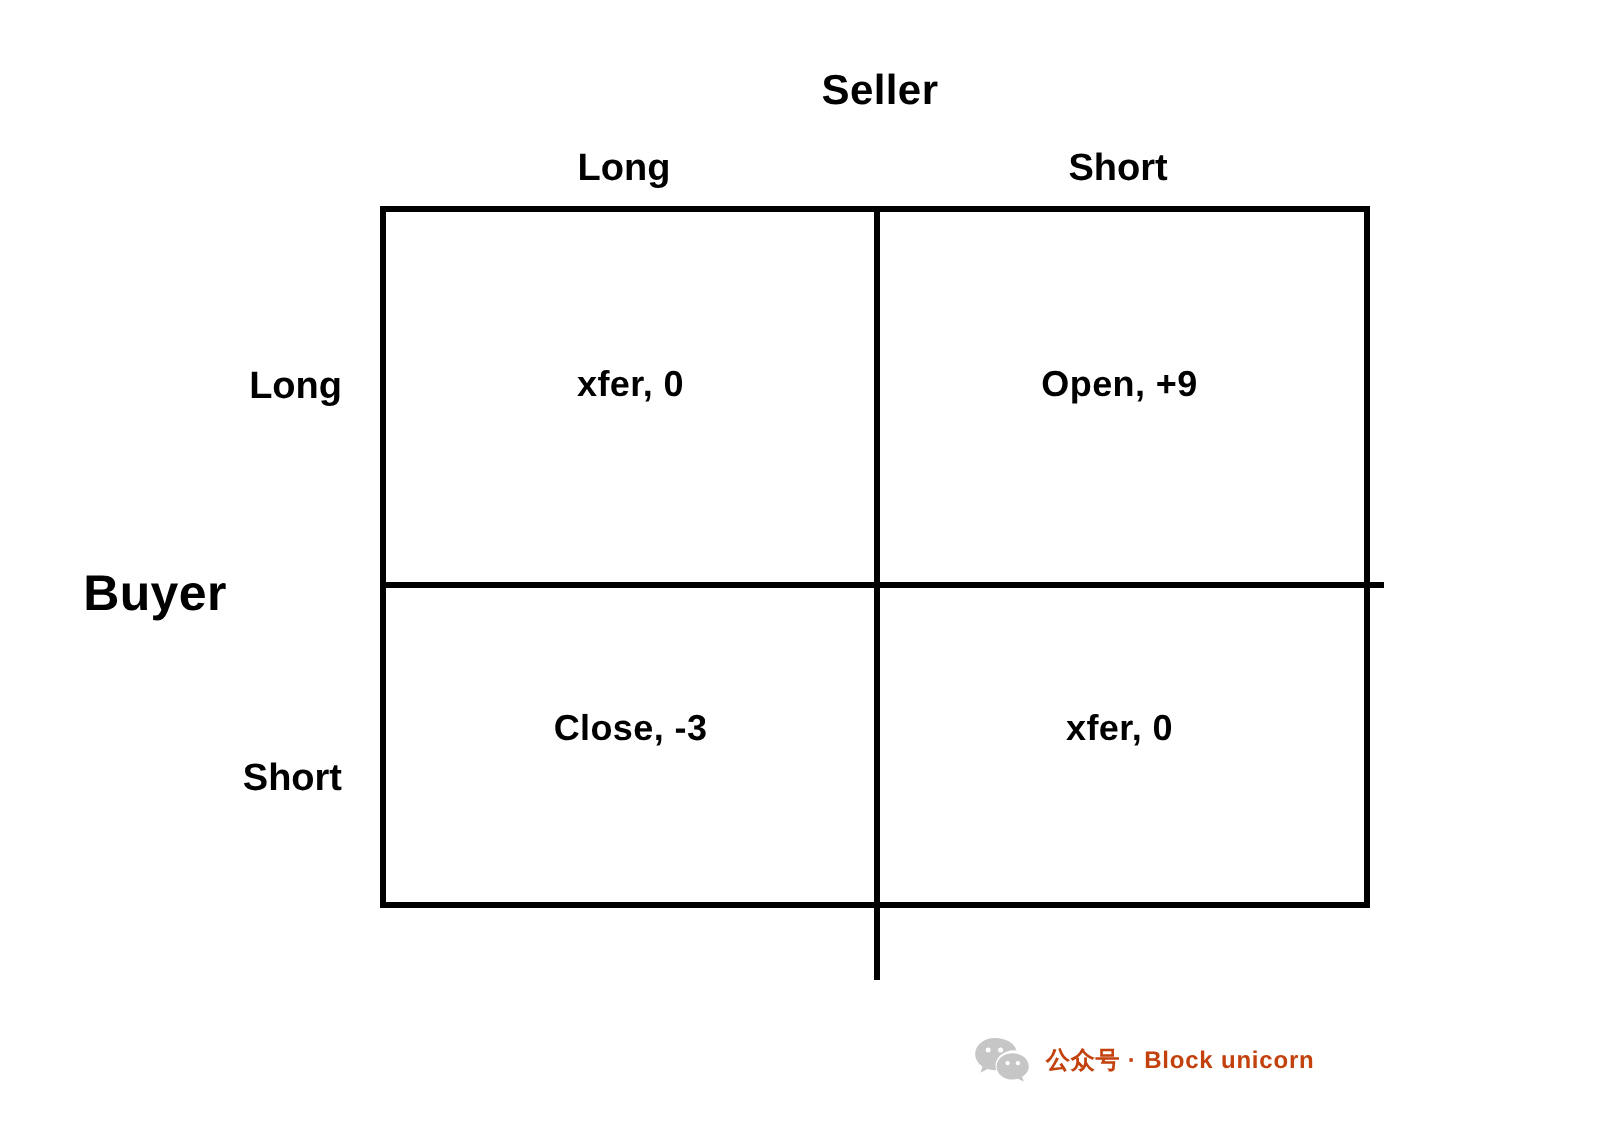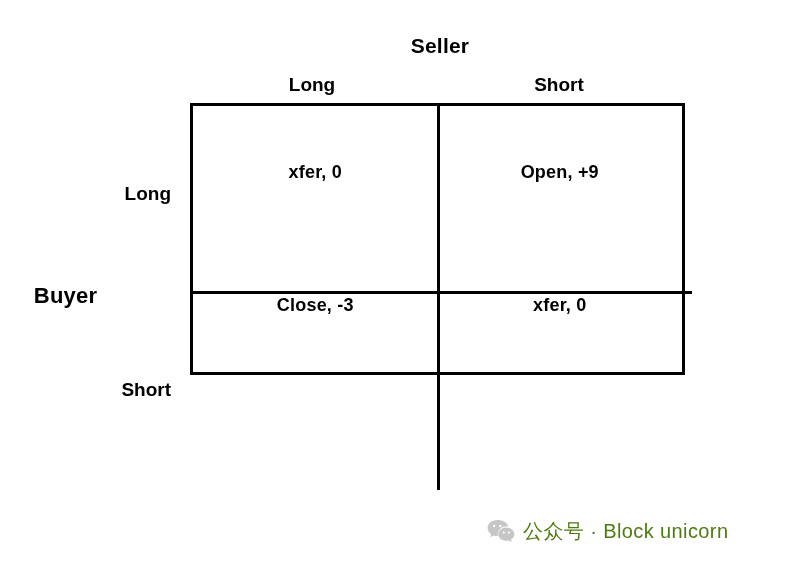--- a/index.html
+++ b/index.html
@@ -47,44 +47,45 @@
   .col-header.col-0 { left: 232px; width: 160px; }
   .col-header.col-1 { left: 479px; width: 160px; }
 
   
   .buyer-title {
     position: absolute;
     left: 0px;
     top: 283px;
     width: 131px;
     text-align: center;
-    font-size: 22px;
+    font-size: 25px;
     font-weight: bold;
     letter-spacing: 0.2px;
+    padding-left: 12px;
   }
 
   
   .row-header {
     position: absolute;
     right: 634px; 
     text-align: right;
     font-size: 19px;
     font-weight: bold;
     width: 140px;
   }
   .row-header.row-0 { top: 183px; }
   .row-header.row-1 { top: 379px; }
 
   
   .matrix {
     position: absolute;
     left: 190px;
     top: 103px;
     width: 495px;
-    height: 272px;
+    height: 351px;
     box-sizing: border-box;
     border: 3px solid #000000;
   }
   .matrix-grid {
     position: absolute;
     left: 0;
     top: 0;
     width: 100%;
     height: 100%;
     display: grid;
@@ -128,24 +129,25 @@
     align-items: center;
     gap: 8px;
     color: #c6c6c6;
   }
   .wechat-icon {
     display: block;
     width: 28px;
     height: 25px;
   }
   .watermark-text {
-    font-size: 20px;
-    color: #4d7c0f;
+    font-size: 12px;
+    color: #c2410c;
     letter-spacing: 0.4px;
     white-space: nowrap;
+    font-weight: bold;
   }
 </style>
 </head>
 <body>
 
 <div class="stage">
 
   <div class="seller-title">Seller</div>
 
   <div class="col-header col-0">Long</div>

